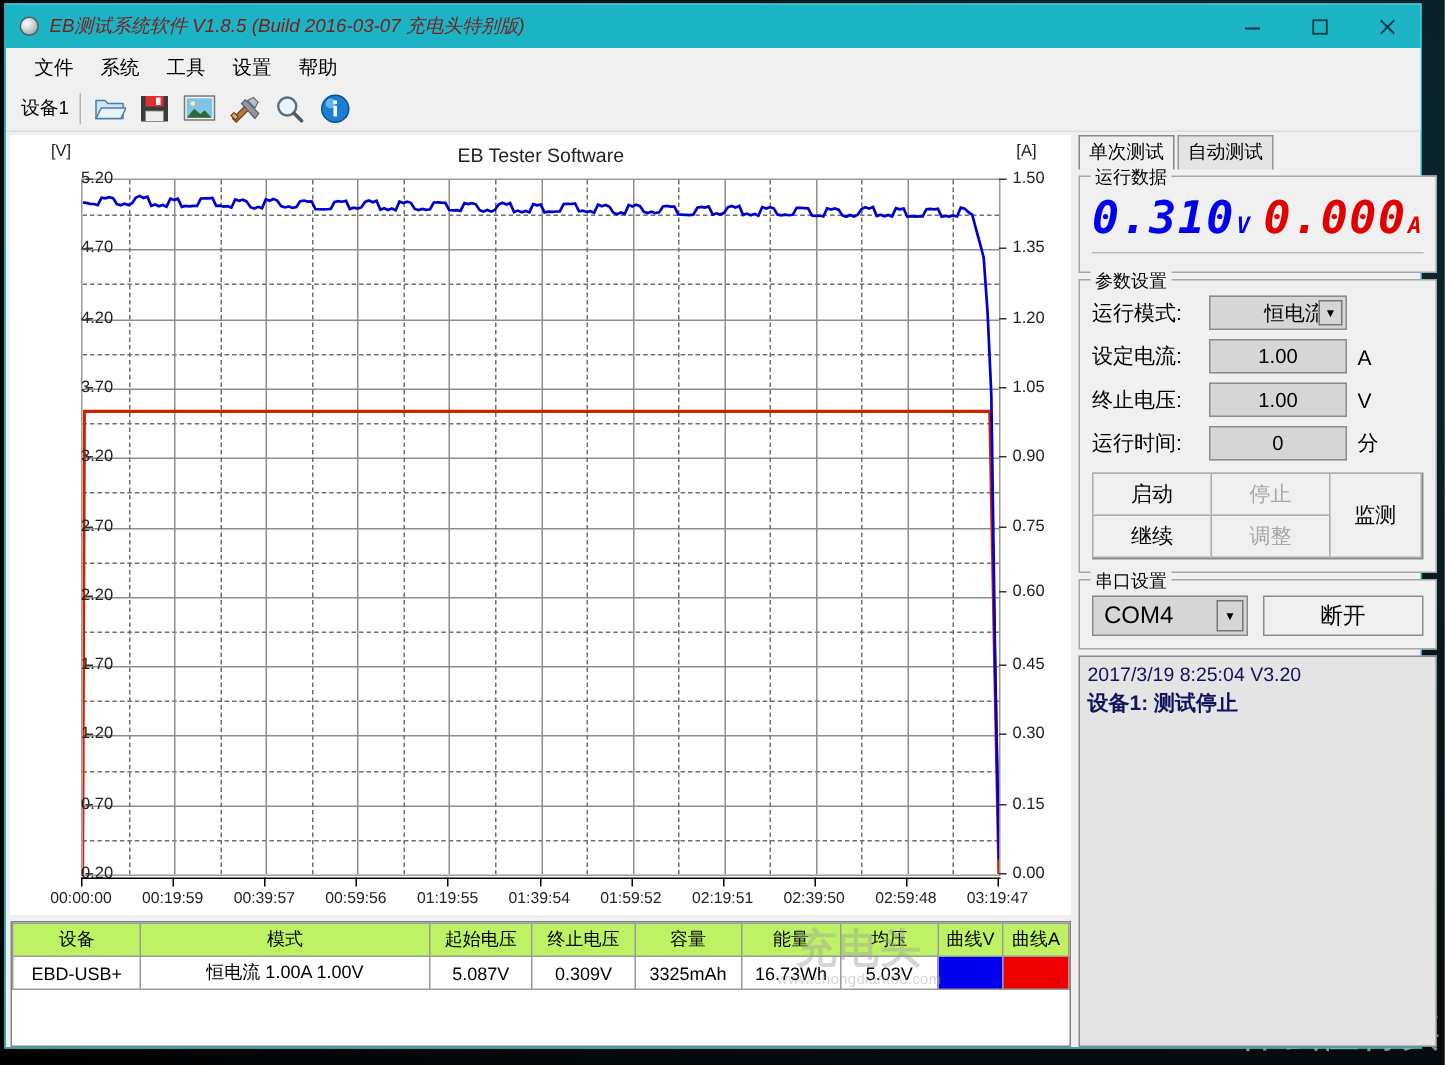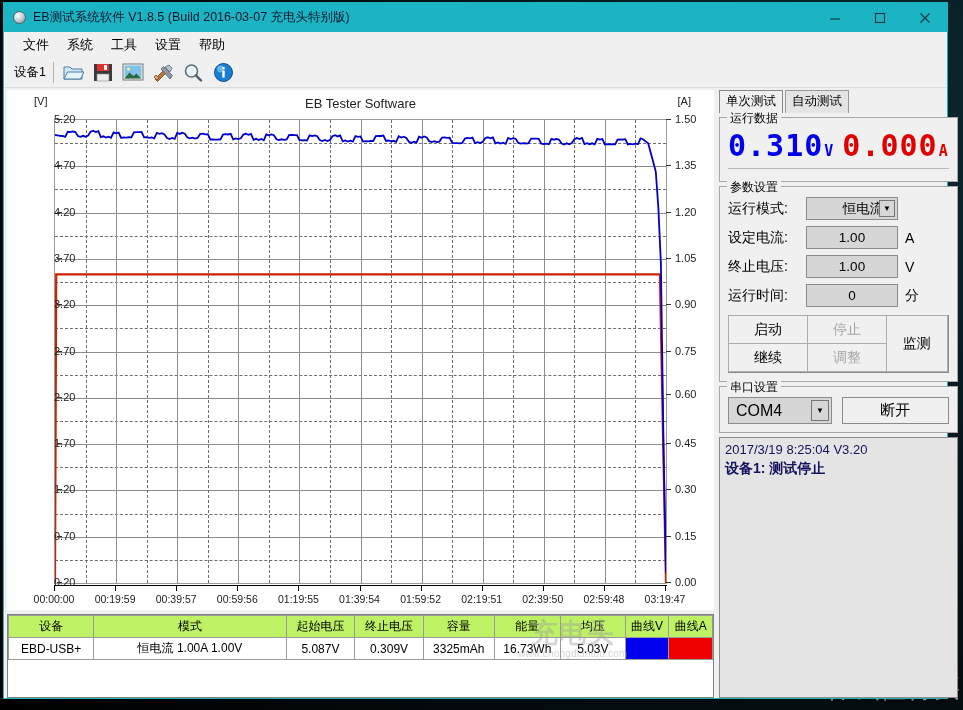--- a/index.html
+++ b/index.html
@@ -57,23 +57,24 @@
   }
   #app-icon::before {
     content: "";
     position: absolute; inset: 1px;
     background: radial-gradient(circle at 35% 32%, #fff 0%, #c9d4d8 45%, #7f8e94 100%);
     border-radius: 50%;
     border: 1px solid #556066;
   }
   #title-text {
     font-size: 12.5px;
-    color: #0f172a;
+    color: #7f1d1d;
     white-space: nowrap;
     font-family: "Liberation Sans", sans-serif;
+    font-style: italic;
   }
   .win-btns { position: absolute; right: 0; top: 0; height: 29px; display: flex; }
   .win-btn {
     width: 45px; height: 29px;
     display: flex; align-items: center; justify-content: center;
     color: #0c3a40;
     font-size: 13px;
     font-family: "DejaVu Sans", sans-serif;
   }
   .win-btn svg { display:block; }
@@ -290,20 +291,21 @@
     font-size: 12px;
     color: #000;
   }
   
   #lcd-area { background: #f0f0f0; }
   .lcd-row { display: flex; align-items: baseline; }
   .seg {
     font-family: "DejaVu Sans Mono", monospace;
     font-weight: bold;
     letter-spacing: 1px;
+    font-style: italic;
   }
   #v-val { font-size: 30px; color: #0000ee; }
   #v-unit { font-size: 15px; color: #0000ee; margin-left: 1px; }
   #a-val { font-size: 30px; color: #e00000; margin-left: 8px; }
   #a-unit { font-size: 15px; color: #e00000; margin-left: 1px; }
   #lcd-sep { height: 1px; background: #b9b9b9; margin: 5px 0 4px 0; }
   #w-val { font-size: 27px; color: #9a9a12; }
   #w-unit { font-size: 14px; color: #9a9a12; margin-left: 2px; }
   #t-val { font-size: 26px; color: #8b8b8b; }
   #t-sub { font-size: 16px; color: #8b8b8b; margin-left: 2px; }

